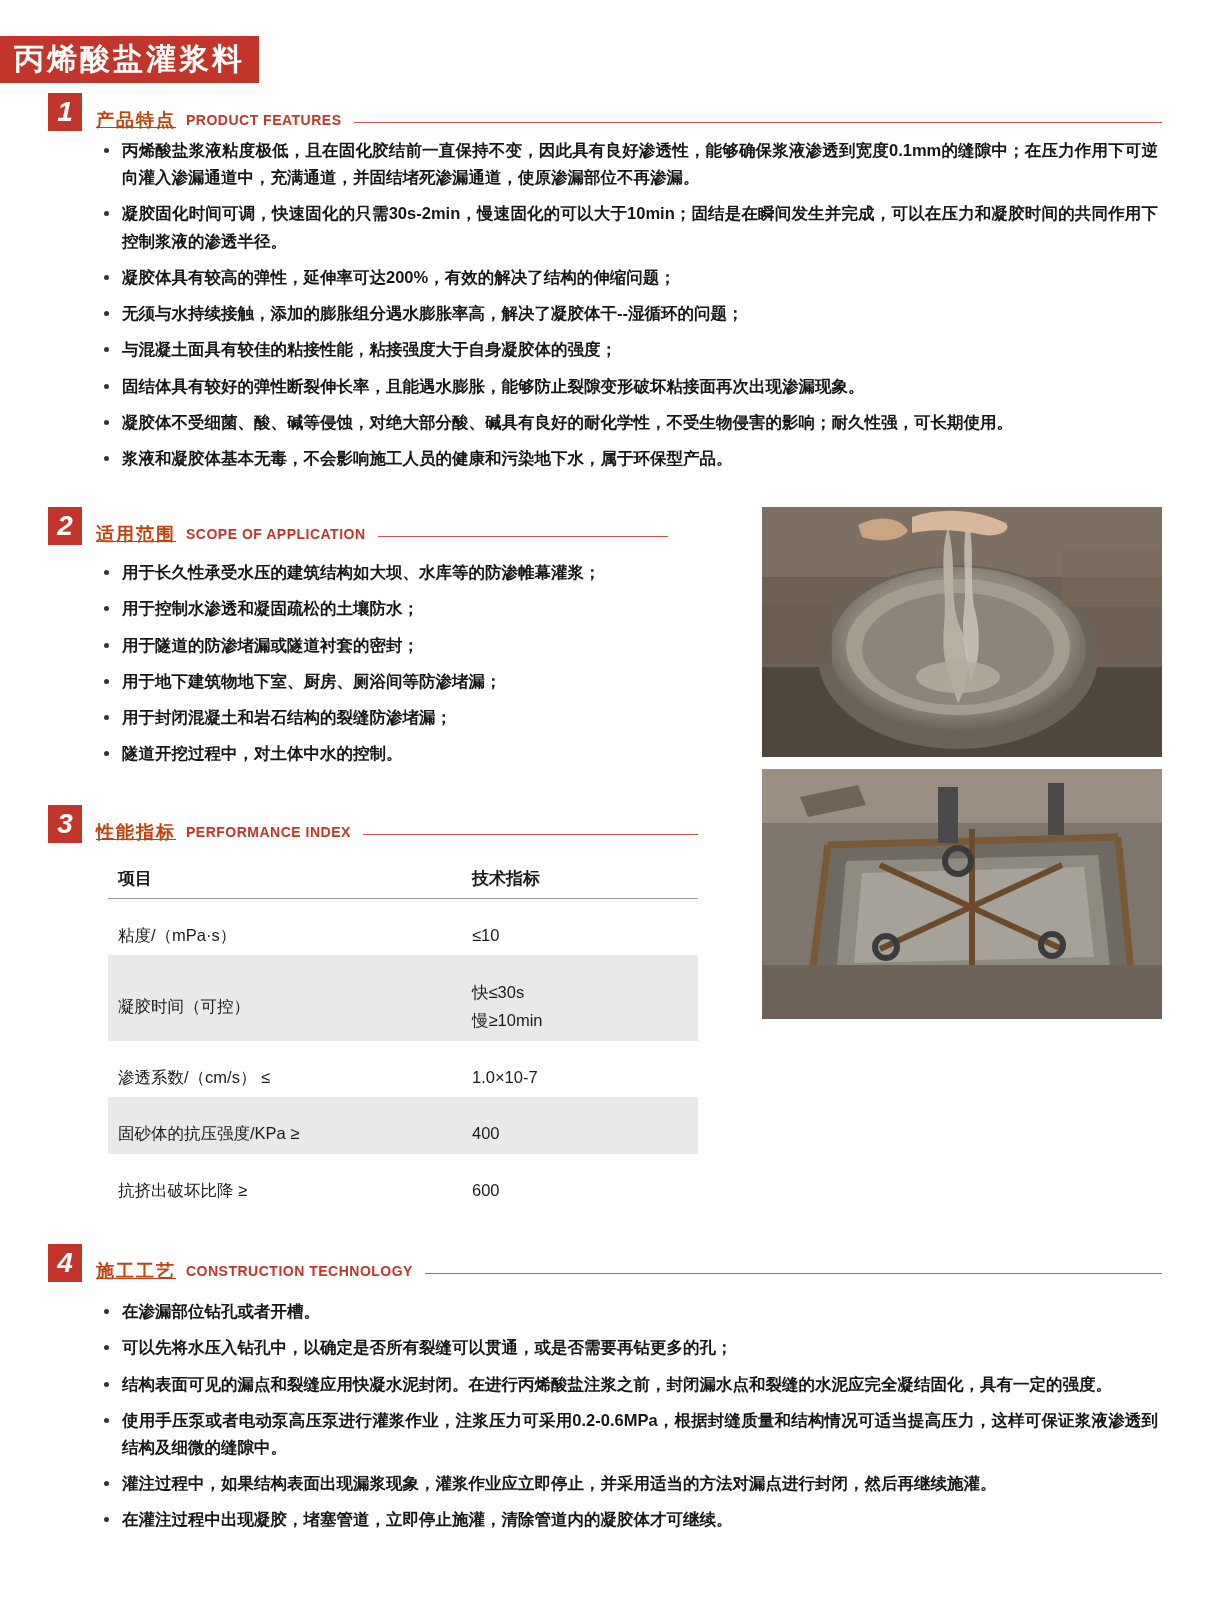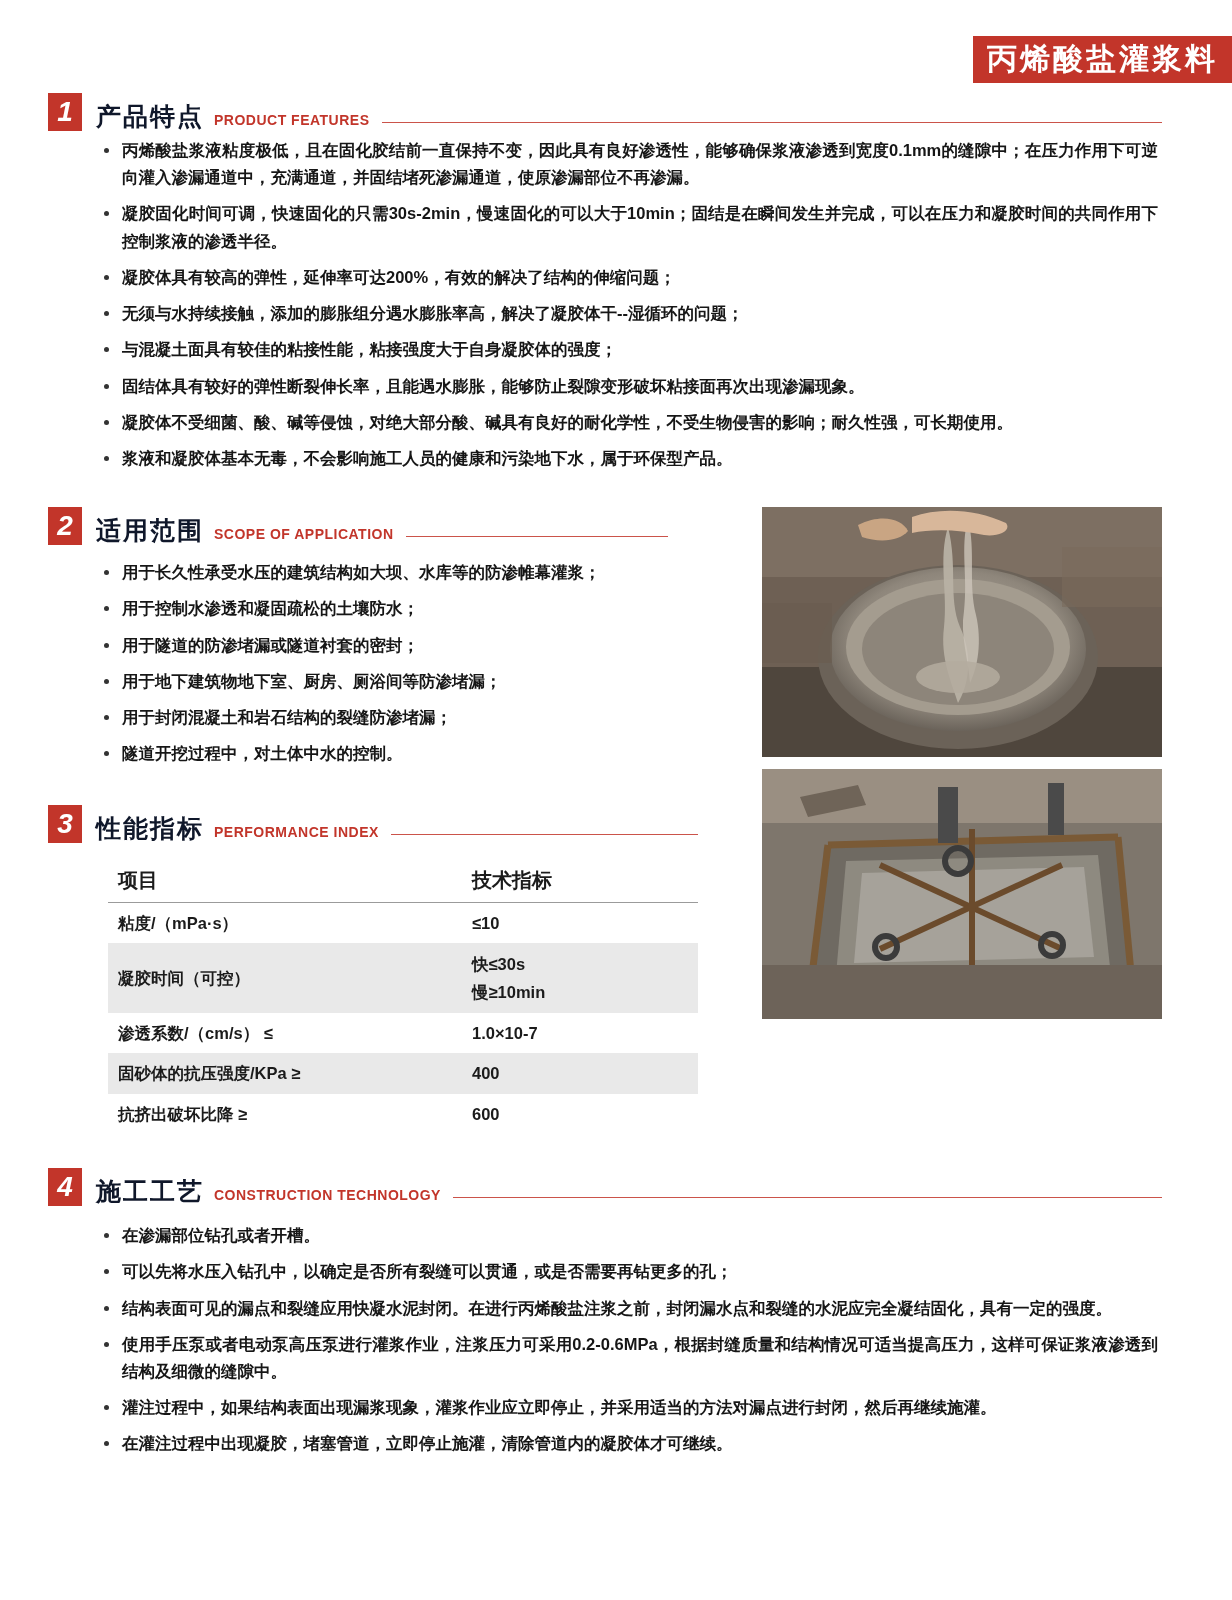--- a/index.html
+++ b/index.html
@@ -17,21 +17,21 @@
   .page {
     width: 1232px;
     min-height: 1600px;
     position: relative;
     padding: 0;
     box-sizing: border-box;
   }
 
   
   .title-wrap {
-    text-align: right;
+    text-align: left;
     padding-top: 36px;
     padding-bottom: 10px;
   }
   .doc-title {
     display: inline-block;
     background: #c2352a;
     color: #ffffff;
     font-size: 30px;
     font-weight: 700;
     letter-spacing: 3px;
@@ -56,26 +56,27 @@
     font-size: 28px;
     font-weight: 700;
     display: flex;
     align-items: center;
     justify-content: center;
     font-style: italic;
     flex: 0 0 auto;
     margin-right: 14px;
   }
   .sec-title-cn {
-    color: #0f172a;
-    font-size: 25px;
+    color: #c2410c;
+    font-size: 18px;
     font-weight: 700;
     letter-spacing: 2px;
     line-height: 1;
     padding-bottom: 2px;
+    text-decoration: underline;
   }
   .sec-title-en {
     color: #c2352a;
     font-size: 14px;
     font-weight: 600;
     letter-spacing: 0.5px;
     margin-left: 10px;
     padding-bottom: 3px;
     white-space: nowrap;
   }
@@ -159,27 +160,26 @@
     border-collapse: collapse;
     width: 590px;
     font-size: 16.5px;
   }
   table.perf th {
     text-align: left;
     font-weight: 700;
     padding: 8px 6px 8px 10px;
     border-bottom: 1px solid #9b9b9b;
     background: #ffffff;
-    font-size: 20px;
+    font-size: 17px;
   }
   table.perf td {
-    padding: 7px 6px 7px 10px;
+    padding: 23px 6px 7px 10px;
     vertical-align: middle;
     line-height: 1.6;
-    font-weight: bold;
   }
   table.perf tr.shade td { background: #e9e9e9; }
   table.perf td.col2 { padding-left: 18px; }
   th.col2 { padding-left: 18px !important; }
   table.perf .twoline { line-height: 1.7; }
 
   
   .sec4-body {
     padding: 4px 74px 40px 100px;
   }

